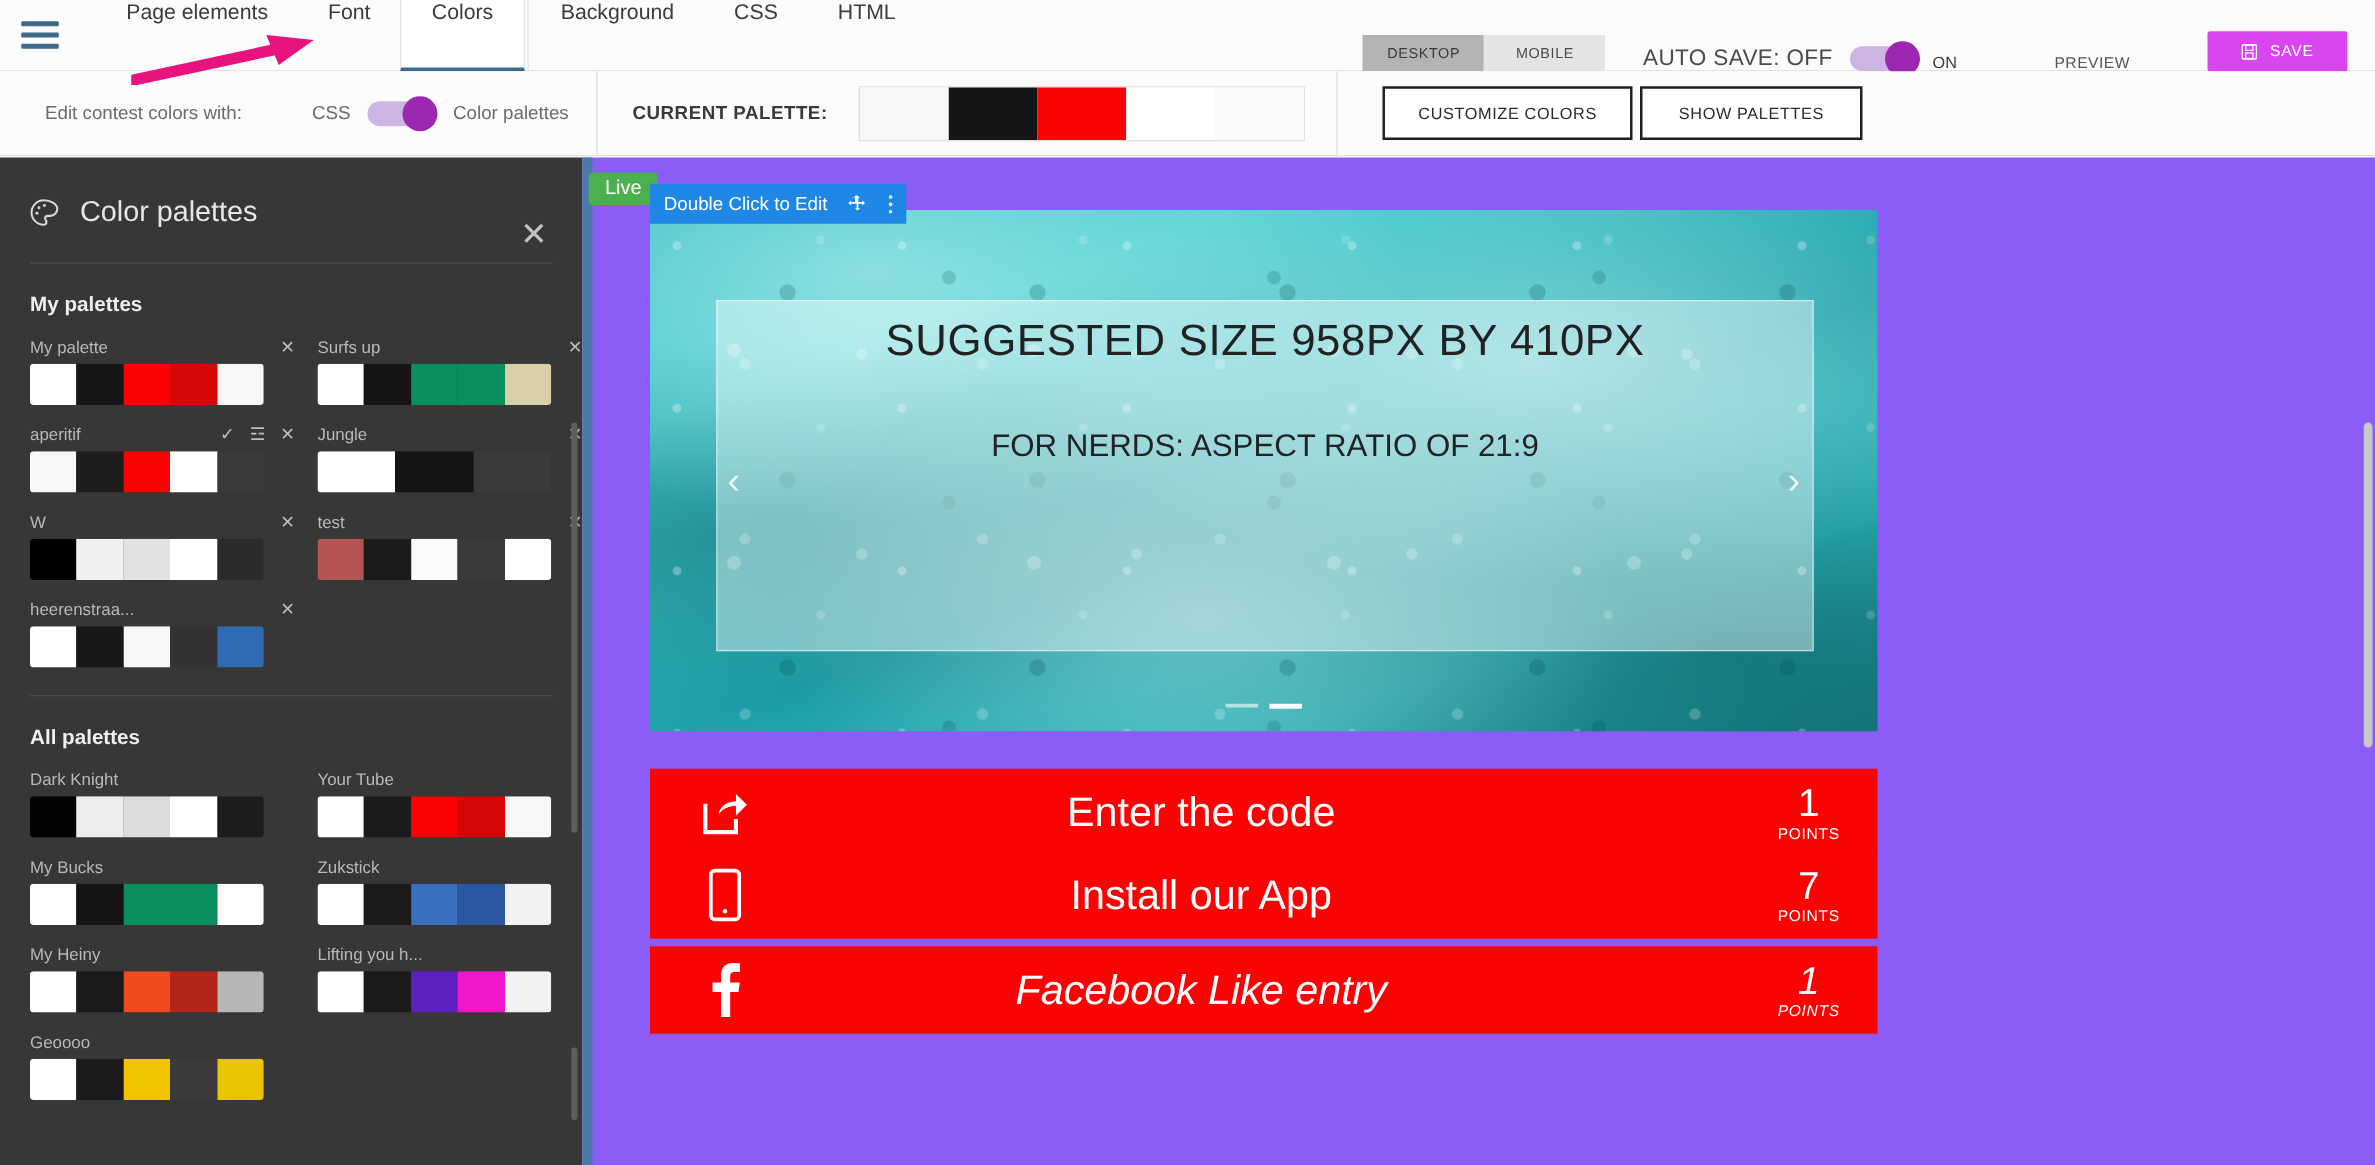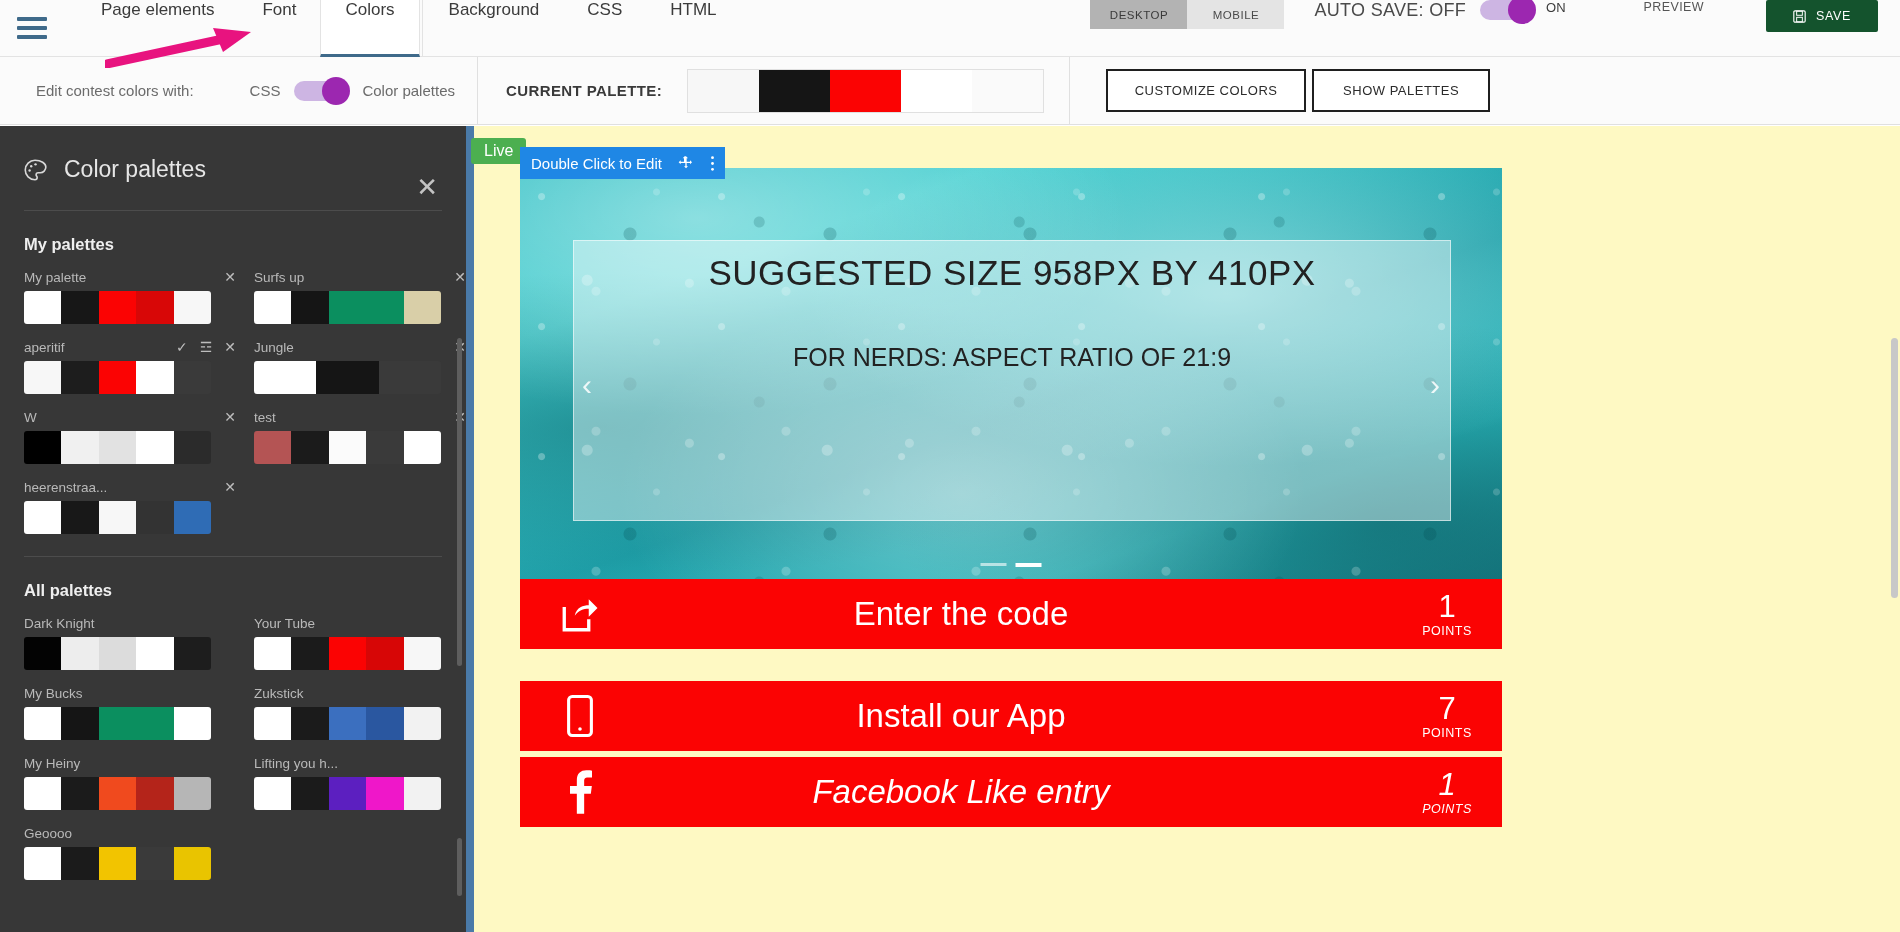--- a/index.html
+++ b/index.html
@@ -43,21 +43,21 @@
 
   
   .pink-arrow {
     position: absolute; left: 105px; top: 22px;
     width: 160px; height: 46px;
     pointer-events: none; z-index: 60;
   }
 
   .topright {
     position: absolute; right: 0; top: 0; height: 57px;
-    display: flex; align-items: flex-start;
+    display: flex; align-items: flex-end;
   }
   .devtoggle { display: flex; height: 29px; margin-right: 30px; }
   .devtoggle div {
     display: flex; align-items: center; justify-content: center;
     width: 97px; height: 29px;
     font-size: 11.5px; letter-spacing: .5px; color: #4a4a4a; cursor: pointer;
   }
   .devtoggle .on { background: #b3b3b3; color: #3a3a3a; }
   .devtoggle .off { background: #e4e4e4; }
 
@@ -67,21 +67,21 @@
     background: #cdb5e3; position: relative; cursor: pointer; margin-right: 12px;
   }
   .switch .knob {
     position: absolute; right: -2px; top: -4px;
     width: 28px; height: 28px; border-radius: 50%;
     background: #9c27b0;
   }
   .on-label { font-size: 13px; color: #3b3b3b; margin-right: 78px; }
   .preview-btn { font-size: 12.5px; color: #555; letter-spacing: .4px; cursor: pointer; margin-right: 62px; }
   .save-btn {
-    width: 112px; height: 32px; background: #14532d; color: #fff;
+    width: 112px; height: 32px; background: #d946ef; color: #fff;
     display: flex; align-items: center; justify-content: center; gap: 10px;
     font-size: 12.5px; letter-spacing: .6px; cursor: pointer; margin-right: 22px;
     border-radius: 2px;
   }
 
   
   .subbar {
     position: absolute; top: 57px; left: 0;
     width: 1900px; height: 68px;
     background: #fbfbfb; border-bottom: 1px solid #e0e0e0;
@@ -145,21 +145,21 @@
     width: 5px; height: 328px; background: #5e5e5e; border-radius: 3px;
   }
   .lp-scroll2 {
     position: absolute; right: 4px; top: 712px;
     width: 5px; height: 58px; background: #5e5e5e; border-radius: 3px;
   }
 
   
   .canvas-area {
     position: absolute; top: 126px; left: 466px;
-    width: 1434px; height: 806px; background: #fef9c3;
+    width: 1434px; height: 806px; background: #8b5cf6;
   }
   .blue-edge { position: absolute; left: 0; top: 0; width: 8px; height: 806px; background: #4a7aa8; }
   .live-badge {
     position: absolute; left: 5px; top: 12px;
     background: #4caf50; color: #fff; font-size: 16px;
     padding: 4px 13px; border-radius: 3px;
   }
 
   .site-frame { position: absolute; left: 54px; top: 21px; width: 982px; height: 790px; }
 
@@ -551,21 +551,21 @@
         <div class="hc3">FOR NERDS: ASPECT RATIO OF 21:9</div>
       </div>
       <div class="arrow-l">‹</div>
       <div class="arrow-r">›</div>
       <div class="dots">
         <i></i>
         <i class="act"></i>
       </div>
     </div>
 
-    <div class="redrow" style="top:432px;gap:19px;">
+    <div class="redrow" style="top:468px;gap:19px;">
       <div class="ricon">
         <svg width="42" height="42" viewBox="0 0 24 24">
           <path d="M3 8v13h14v-6" fill="none" stroke="#fff" stroke-width="1.9"></path>
           <path d="M9 13c1-5 5-6 8-6V3.5l5 5-5 5V9c-3 0-6 1-8 4z" fill="#fff"></path>
         </svg>
       </div>
       <div class="rtitle">Enter the code</div>
       <div class="rpts">
         <div class="rnum">1</div>
         <div class="rlbl">POINTS</div>

